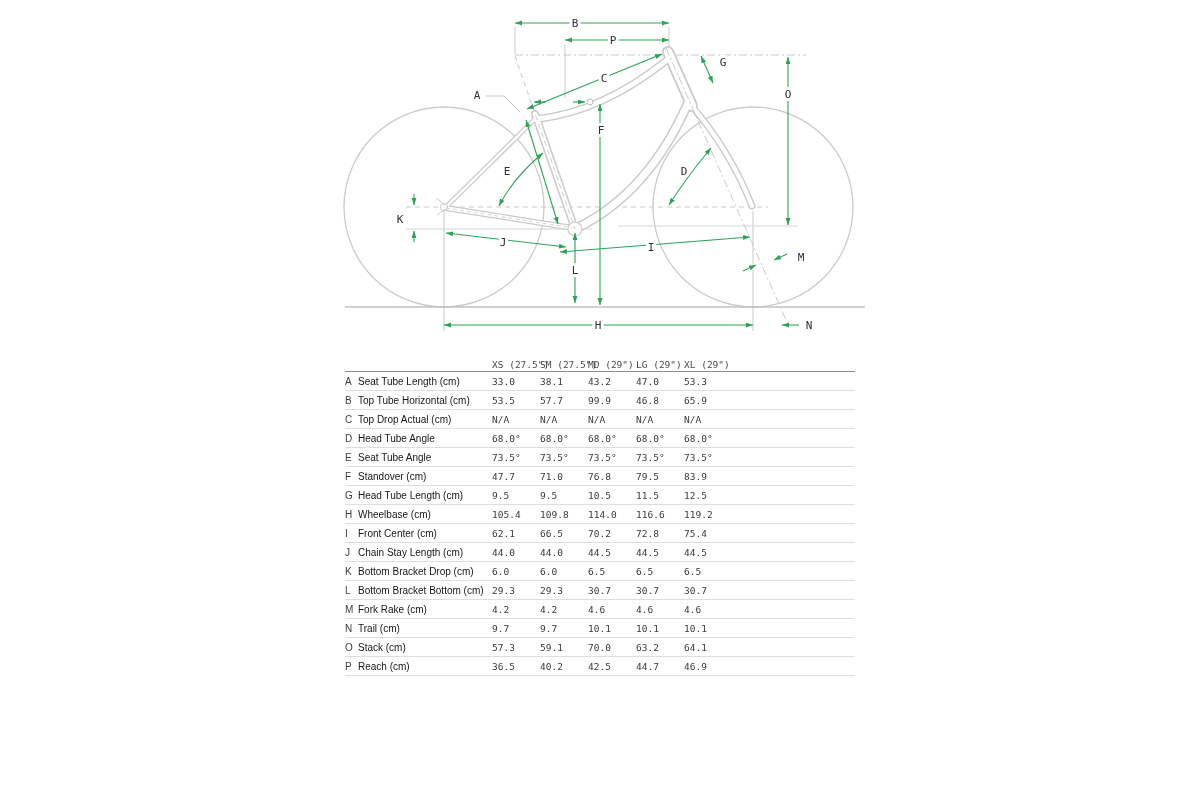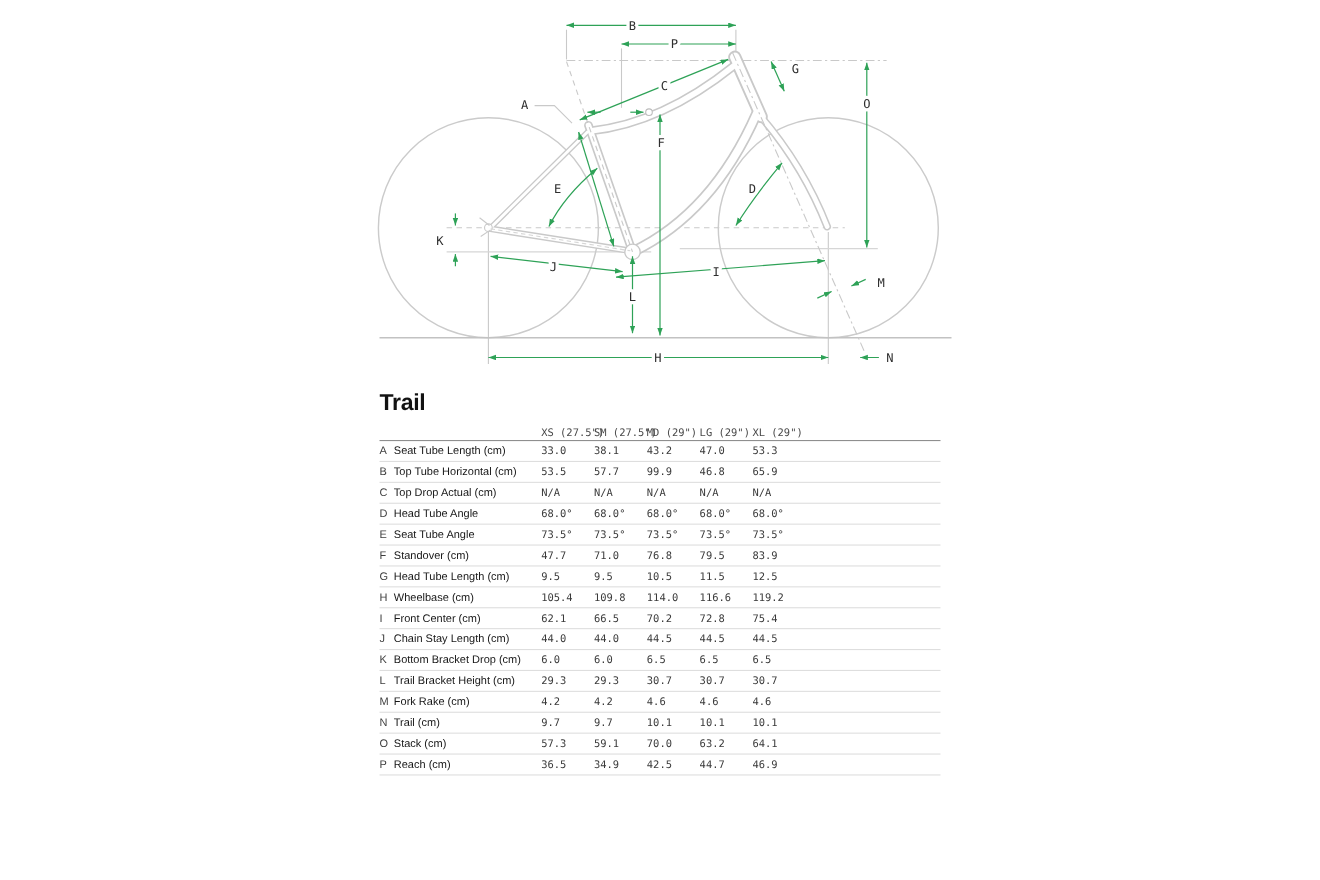--- a/index.html
+++ b/index.html
@@ -125,21 +125,20 @@
       <text class="lbl" x="400" y="220">K</text>
       <text class="lbl" x="575" y="271">L</text>
       <text class="lbl" x="801" y="258">M</text>
       <text class="lbl" x="809" y="326">N</text>
       <text class="lbl" x="788" y="95">O</text>
       <text class="lbl" x="613" y="41">P</text>
     </g>
   </svg>
 
   <div class="sheet">
-    <h1>Trail</h1>
     <div class="grid thead" id="thead">
         <div></div>
         <div></div>
         <div class="th">XS (27.5")</div>
         <div class="th">SM (27.5")</div>
         <div class="th">MD (29")</div>
         <div class="th">LG (29")</div>
         <div class="th">XL (29")</div>
       </div>
     <div id="tbody">
@@ -237,21 +236,21 @@
           <div class="letter">K</div>
           <div class="name">Bottom Bracket Drop (cm)</div>
           <div class="val">6.0</div>
           <div class="val">6.0</div>
           <div class="val">6.5</div>
           <div class="val">6.5</div>
           <div class="val">6.5</div>
         </div>
         <div class="grid tr">
           <div class="letter">L</div>
-          <div class="name">Trail Bracket Height (cm)</div>
+          <div class="name">Bottom Bracket Bottom (cm)</div>
           <div class="val">29.3</div>
           <div class="val">29.3</div>
           <div class="val">30.7</div>
           <div class="val">30.7</div>
           <div class="val">30.7</div>
         </div>
         <div class="grid tr">
           <div class="letter">M</div>
           <div class="name">Fork Rake (cm)</div>
           <div class="val">4.2</div>
@@ -275,21 +274,21 @@
           <div class="val">57.3</div>
           <div class="val">59.1</div>
           <div class="val">70.0</div>
           <div class="val">63.2</div>
           <div class="val">64.1</div>
         </div>
         <div class="grid tr">
           <div class="letter">P</div>
           <div class="name">Reach (cm)</div>
           <div class="val">36.5</div>
-          <div class="val">34.9</div>
+          <div class="val">40.2</div>
           <div class="val">42.5</div>
           <div class="val">44.7</div>
           <div class="val">46.9</div>
         </div>
       </div>
   </div>
 
 </div>
 
 </body></html>

